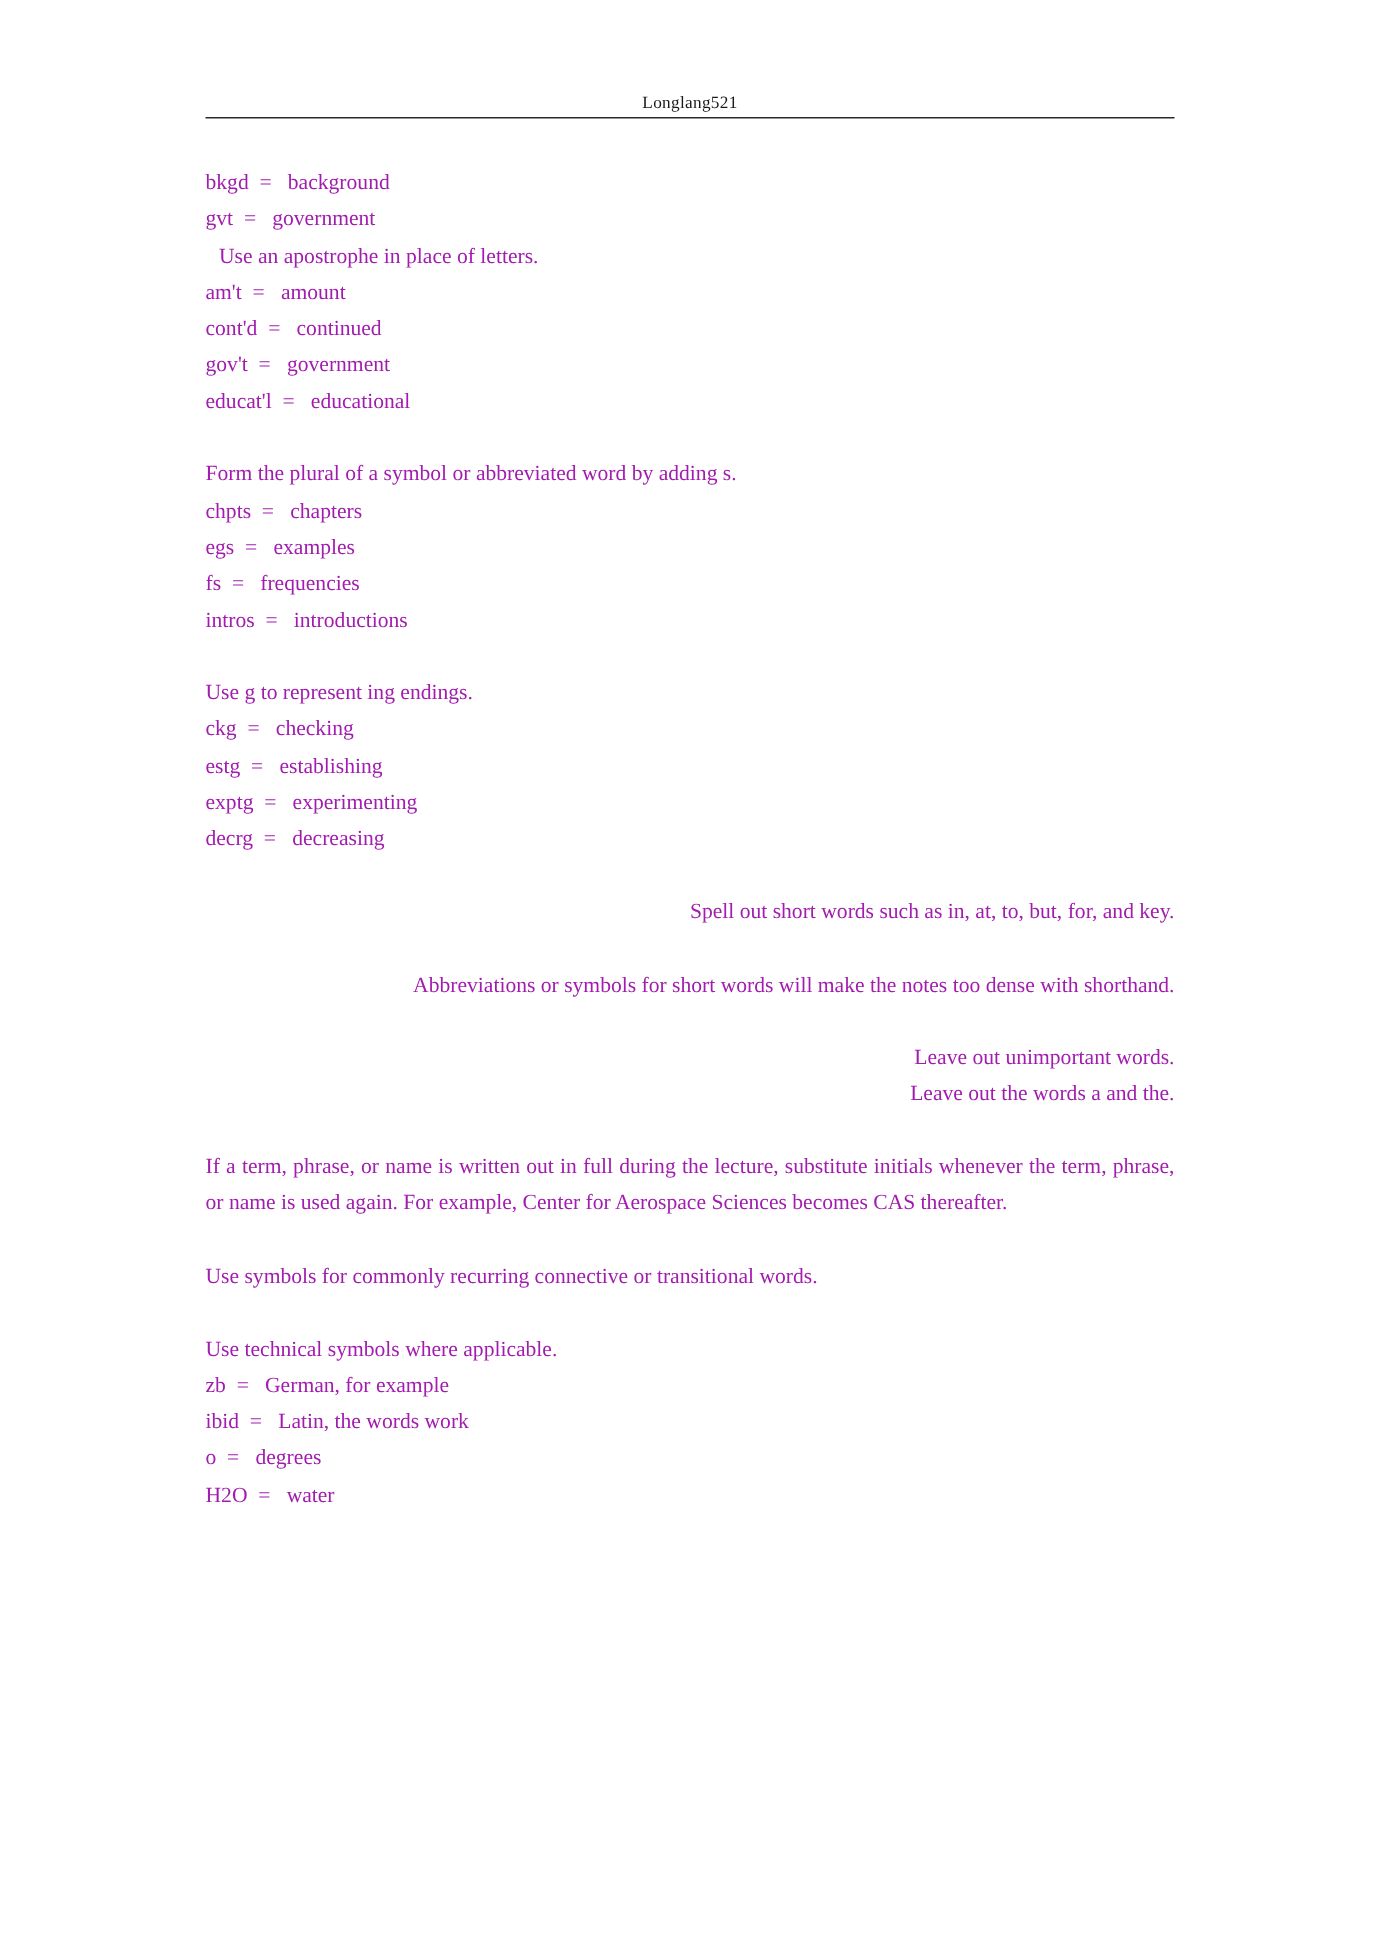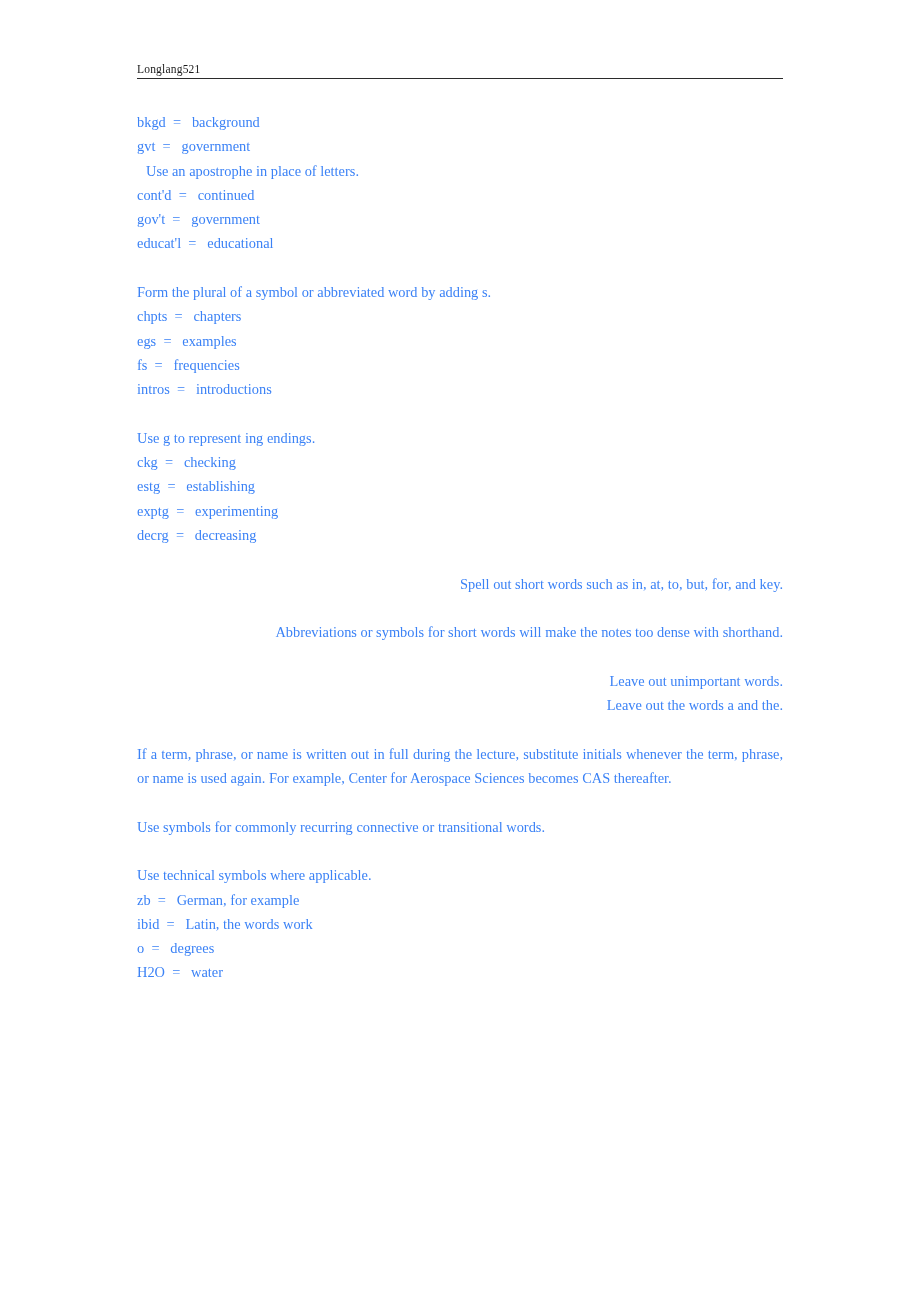--- a/index.html
+++ b/index.html
@@ -25,38 +25,39 @@
     background: #ffffff;
   }
   .header {
     position: absolute;
     left: 137px;
     top: 62px;
     width: 646px;
   }
   .header-title {
     font-size: 11.5px;
+    text-align: center;
     color: #1a1a1a;
     letter-spacing: 0.2px;
     line-height: 14px;
   }
   .header-rule {
     margin-top: 2px;
     border-bottom: 1.6px solid #2b2b2b;
     width: 646px;
     height: 0;
   }
   .content {
     position: absolute;
     left: 137px;
     top: 110px;
     width: 646px;
     font-size: 14.4px;
     line-height: 24.3px;
-    color: #3b82f6;
+    color: #a21caf;
   }
   .line {
     white-space: pre;
     margin: 0;
     padding: 0;
     line-height: 24.3px;
   }
   .line-indent {
     padding-left: 9px;
   }
@@ -93,20 +94,21 @@
   <div class="content">
 
     <div class="block">
       <div class="line">bkgd  =   background</div>
       <div class="line">gvt  =   government</div>
     </div>
 
     <div class="line line-indent">Use an apostrophe in place of letters.</div>
 
     <div class="block">
+      <div class="line">am't  =   amount</div>
       <div class="line">cont'd  =   continued</div>
       <div class="line">gov't  =   government</div>
       <div class="line">educat'l  =   educational</div>
     </div>
 
     <div class="gap"></div>
 
     <div class="line">Form the plural of a symbol or abbreviated word by adding s.</div>
     <div class="block">
       <div class="line">chpts  =   chapters</div>

